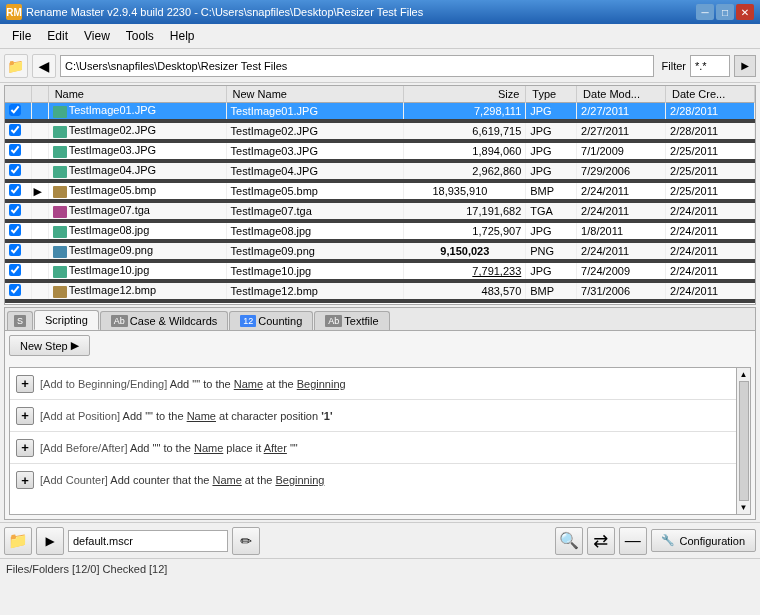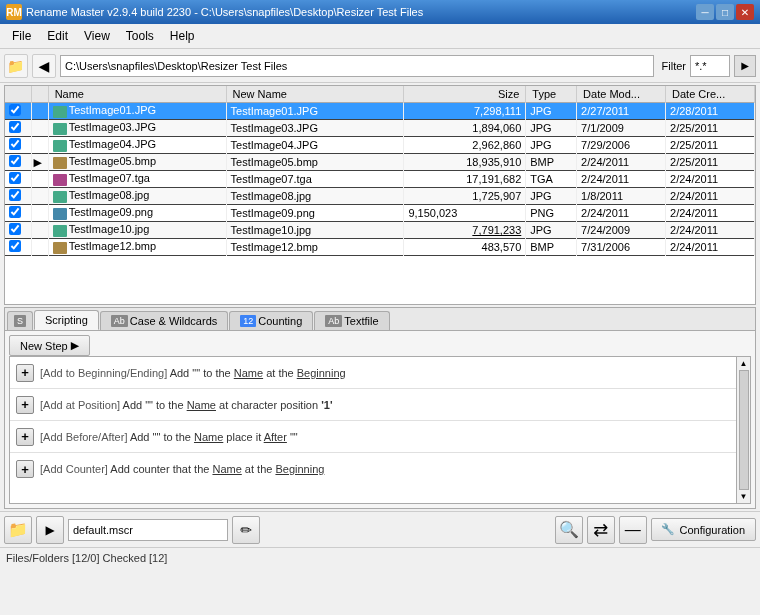--- a/index.html
+++ b/index.html
@@ -25,35 +25,35 @@
     #path-combo { flex: 1; height: 22px; border: 1px solid #aaa; padding: 1px 4px; font-size: 11px; background: white; }
     #filter-label { font-size: 11px; margin-left: 4px; }
     #filter-input { width: 40px; height: 22px; border: 1px solid #aaa; padding: 1px 4px; font-size: 11px; background: white; }
     .go-btn { width: 22px; height: 22px; border: 1px solid #aaa; background: #e0e0e0; cursor: pointer; display: flex; align-items: center; justify-content: center; font-size: 10px; }
     
     
     #file-list-container { background: white; border: 1px solid #aaa; margin: 2px 4px; height: 220px; overflow-y: auto; overflow-x: hidden; }
     #file-list-container table { width: 100%; border-collapse: collapse; }
     #file-list-container thead tr { background: #e8e8e8; border-bottom: 1px solid #aaa; }
     #file-list-container thead th { padding: 2px 6px; text-align: left; font-weight: normal; font-size: 11px; border-right: 1px solid #ccc; cursor: pointer; white-space: nowrap; }
-    #file-list-container tbody tr { border-bottom: 1px solid #404040; }
+    #file-list-container tbody tr { border-bottom: 4px solid #404040; }
     #file-list-container tbody tr:nth-child(even) { background: #f8f8f8; }
     #file-list-container tbody tr.selected { background: #3399ff; color: white; }
     #file-list-container tbody td { padding: 1px 4px; font-size: 11px; white-space: nowrap; border-right: 1px solid #eee; }
     .checkbox-cell { width: 20px; }
     
     
     #bottom-section { margin: 2px 4px; border: 1px solid #aaa; background: #f5f5f5; }
     #tabs-bar { background: #e8e8e8; border-bottom: 1px solid #aaa; display: flex; align-items: flex-end; padding: 2px 2px 0 2px; gap: 1px; }
     .tab { padding: 3px 10px; border: 1px solid #aaa; border-bottom: none; background: #d8d8d8; cursor: pointer; font-size: 11px; border-radius: 3px 3px 0 0; display: flex; align-items: center; gap: 3px; }
     .tab.active { background: #f5f5f5; border-bottom: 1px solid #f5f5f5; z-index: 1; }
     
     
     #scripting-content { padding: 4px; }
-    #new-step-bar { margin-bottom: 0; }
+    #new-step-bar { margin-bottom: 11px; }
     .new-step-btn { padding: 3px 10px; border: 1px solid #aaa; background: linear-gradient(to bottom, #f5f5f5, #e0e0e0); cursor: pointer; font-size: 11px; border-radius: 2px; display: inline-flex; align-items: center; gap: 3px; }
     
     
     #script-items { border: 1px solid #aaa; background: white; height: 155px; overflow-y: auto; }
     .script-item { border-bottom: 1px solid #e0e0e0; padding: 4px 6px; display: flex; align-items: center; gap: 6px; min-height: 32px; }
     .script-item:last-child { border-bottom: none; }
     .script-add-btn { width: 18px; height: 18px; border: 1px solid #888; background: linear-gradient(to bottom, #f0f0f0, #d8d8d8); cursor: pointer; display: flex; align-items: center; justify-content: center; font-size: 13px; font-weight: bold; border-radius: 2px; flex-shrink: 0; }
     .script-text { font-size: 11px; color: #333; flex: 1; }
     
     
@@ -132,20 +132,34 @@
     <td>JPG</td>
     <td>2/27/2011</td>
     <td>2/28/2011</td>
   </tr>
         <tr>
     <td class="checkbox-cell">
       <input type="checkbox" checked="" style="width: 12px; height: 12px;">
     </td>
     <td style="width:10px; padding:1px 2px;"></td>
     <td>
+      <span style="display:inline-block;width:14px;height:12px;background:#4a8;border-radius:1px;vertical-align:middle;margin-right:2px;"></span>TestImage02.JPG
+    </td>
+    <td>TestImage02.JPG</td>
+    <td style="text-align:right;">6,619,715</td>
+    <td>JPG</td>
+    <td>2/27/2011</td>
+    <td>2/28/2011</td>
+  </tr>
+        <tr>
+    <td class="checkbox-cell">
+      <input type="checkbox" checked="" style="width: 12px; height: 12px;">
+    </td>
+    <td style="width:10px; padding:1px 2px;"></td>
+    <td>
       <span style="display:inline-block;width:14px;height:12px;background:#4a8;border-radius:1px;vertical-align:middle;margin-right:2px;"></span>TestImage03.JPG
     </td>
     <td>TestImage03.JPG</td>
     <td style="text-align:right;padding-left:42px;">1,894,060</td>
     <td>JPG</td>
     <td>7/1/2009</td>
     <td>2/25/2011</td>
   </tr>
         <tr>
     <td class="checkbox-cell">
@@ -163,21 +177,21 @@
   </tr>
         <tr>
     <td class="checkbox-cell">
       <input type="checkbox" checked="" style="width: 12px; height: 12px;">
     </td>
     <td style="width:10px; padding:1px 2px;">▶</td>
     <td>
       <span style="display:inline-block;width:14px;height:12px;background:#a84;border-radius:1px;vertical-align:middle;margin-right:2px;"></span>TestImage05.bmp
     </td>
     <td>TestImage05.bmp</td>
-    <td style="text-align:right;padding-left:28px;">18,935,910</td>
+    <td style="padding-left:28px;">18,935,910</td>
     <td>BMP</td>
     <td>2/24/2011</td>
     <td>2/25/2011</td>
   </tr>
         <tr>
     <td class="checkbox-cell">
       <input type="checkbox" checked="" style="width: 12px; height: 12px;">
     </td>
     <td style="width:10px; padding:1px 2px;"></td>
     <td>
@@ -205,21 +219,21 @@
   </tr>
         <tr>
     <td class="checkbox-cell">
       <input type="checkbox" checked="" style="width: 12px; height: 12px;">
     </td>
     <td style="width:10px; padding:1px 2px;"></td>
     <td>
       <span style="display:inline-block;width:14px;height:12px;background:#48a;border-radius:1px;vertical-align:middle;margin-right:2px;"></span>TestImage09.png
     </td>
     <td>TestImage09.png</td>
-    <td style="text-align:left;">9,150,023</td>
+    <td style="text-align:center;font-weight:bold;">9,150,023</td>
     <td>PNG</td>
     <td>2/24/2011</td>
     <td>2/24/2011</td>
   </tr>
         <tr>
     <td class="checkbox-cell">
       <input type="checkbox" checked="" style="width: 12px; height: 12px;">
     </td>
     <td style="width:10px; padding:1px 2px;"></td>
     <td>

